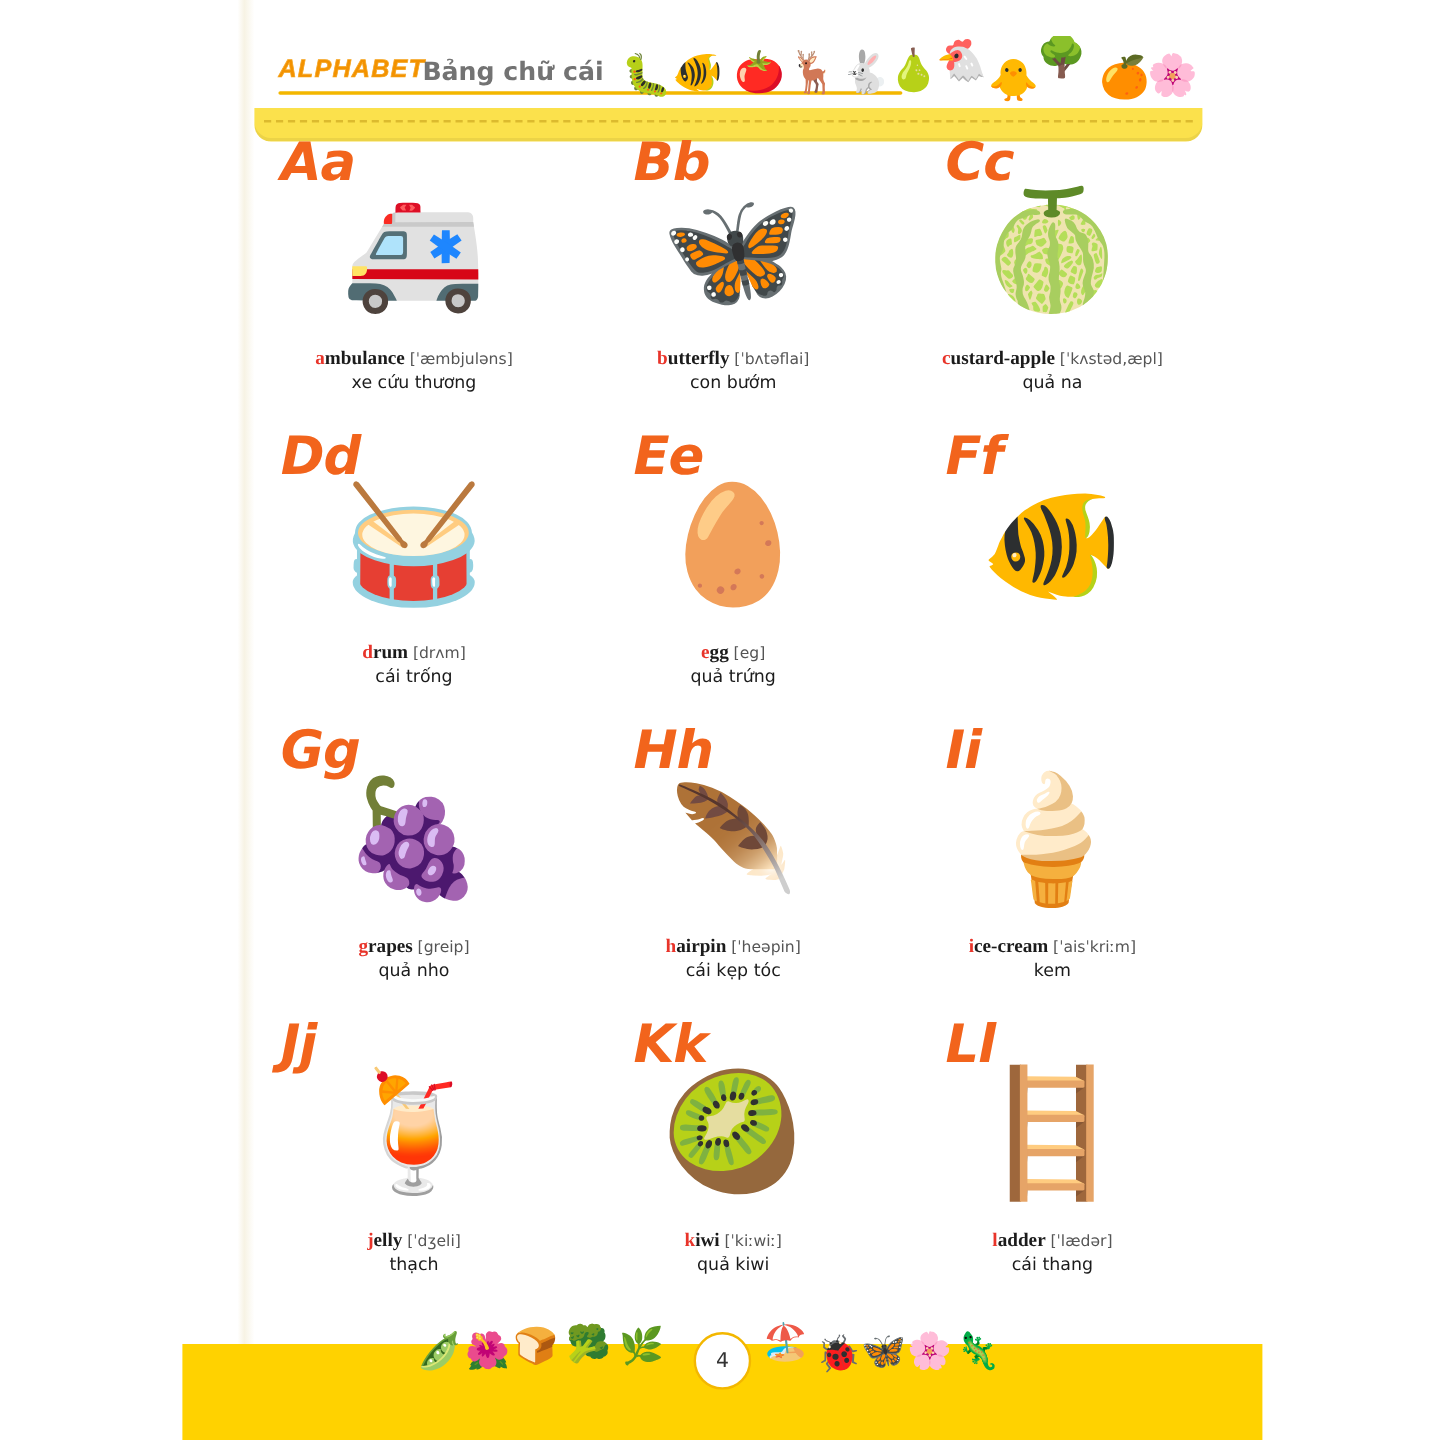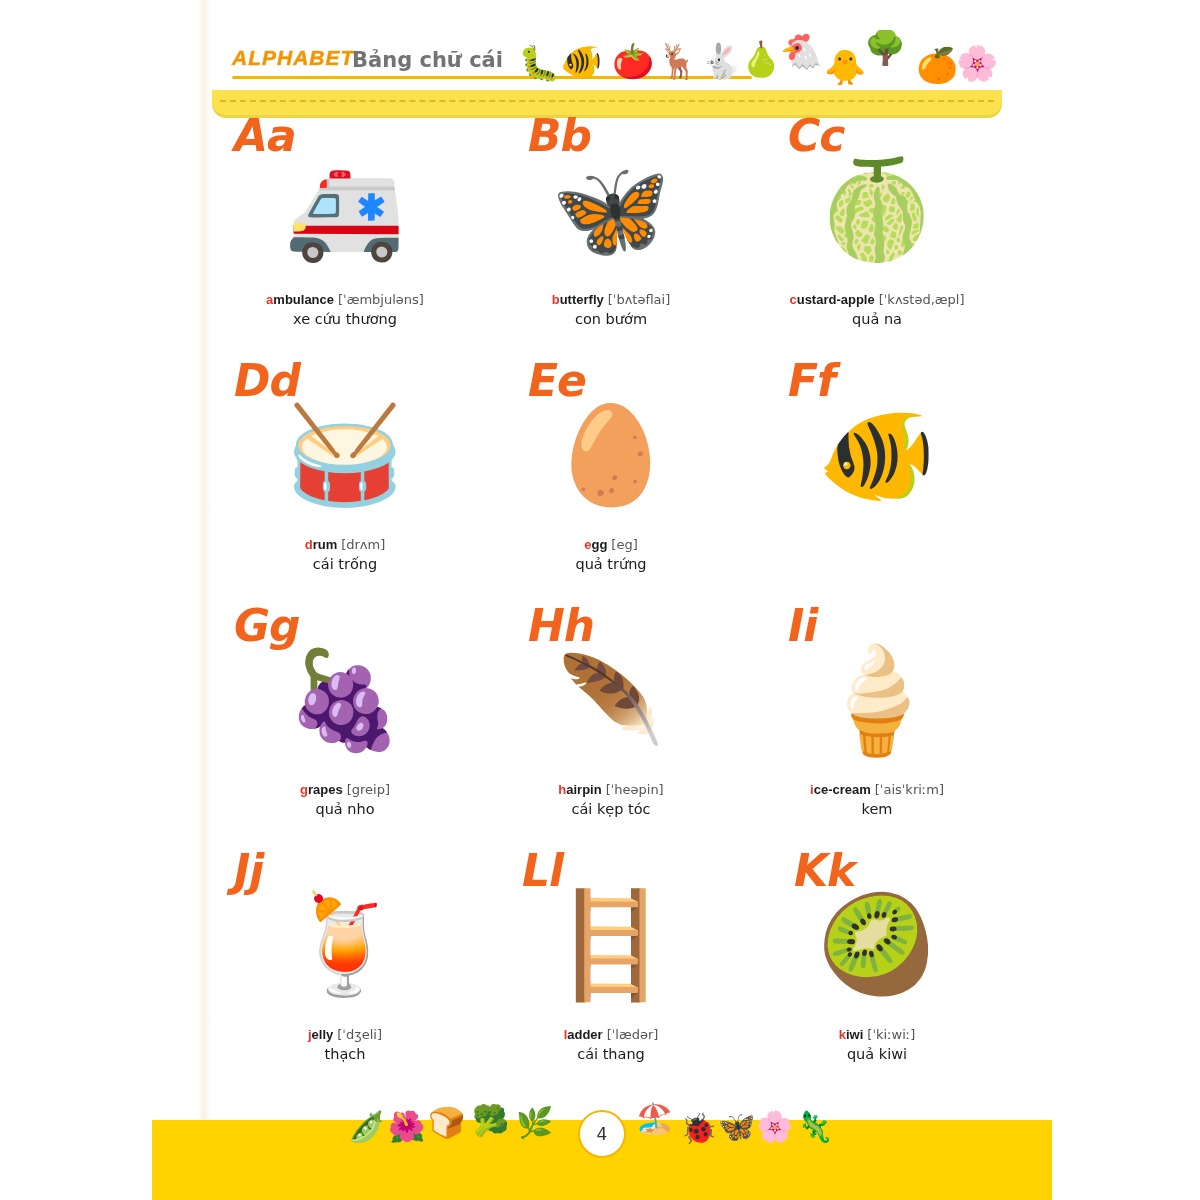--- a/index.html
+++ b/index.html
@@ -143,24 +143,24 @@
   }
   .art .glyph { display: block; }
   .caption {
     position: absolute;
     left: 0;
     top: 182px;
     width: 266px;
     text-align: center;
   }
   .word {
-    font-size: 13px;
+    font-size: 16px;
     font-weight: bold;
     color: #1b1b1b;
-    font-family: Liberation Sans, sans-serif;
+    font-family: Liberation Serif, serif;
   }
   .word .hl { color: #e8342a; }
   .ipa {
     font-size: 13px;
     color: #555;
     font-family: "DejaVu Sans", sans-serif;
     margin-left: 4px;
   }
   .viet {
     margin-top: 3px;
@@ -337,37 +337,37 @@
         <div class="letter l-left">Jj</div>
         <div class="art">
             <span class="glyph">🍹</span>
           </div>
         <div class="caption">
           <span class="word"><span class="hl">j</span><span>elly</span></span><span class="ipa">[ˈdʒeli]</span>
           <div class="viet">thạch</div>
         </div>
       </div>
       <div class="cell">
+        <div class="letter l-mid">Kk</div>
+        <div class="art">
+            <span class="glyph">🥝</span>
+          </div>
+        <div class="caption">
+          <span class="word"><span class="hl">k</span><span>iwi</span></span><span class="ipa">[ˈkiːwiː]</span>
+          <div class="viet">quả kiwi</div>
+        </div>
+      </div>
+      <div class="cell">
         <div class="letter l-right">Ll</div>
         <div class="art tall">
             <span class="glyph">🪜</span>
           </div>
         <div class="caption">
           <span class="word"><span class="hl">l</span><span>adder</span></span><span class="ipa">[ˈlædər]</span>
           <div class="viet">cái thang</div>
-        </div>
-      </div>
-      <div class="cell">
-        <div class="letter l-mid">Kk</div>
-        <div class="art">
-            <span class="glyph">🥝</span>
-          </div>
-        <div class="caption">
-          <span class="word"><span class="hl">k</span><span>iwi</span></span><span class="ipa">[ˈkiːwiː]</span>
-          <div class="viet">quả kiwi</div>
         </div>
       </div>
     </div>
 
   </div>
 
   <div class="footer"></div>
   <div class="footer-band">
     <span class="band-emoji" style="left:196px;top:14px;">🫛</span>
     <span class="band-emoji" style="left:236px;top:14px;">🌺</span>

